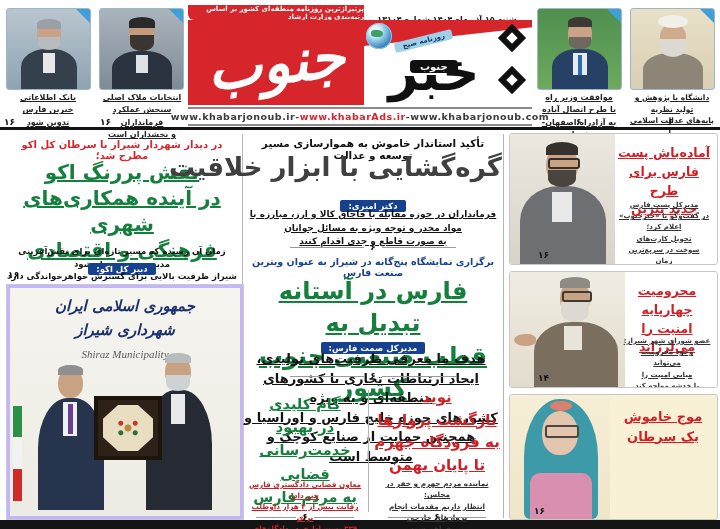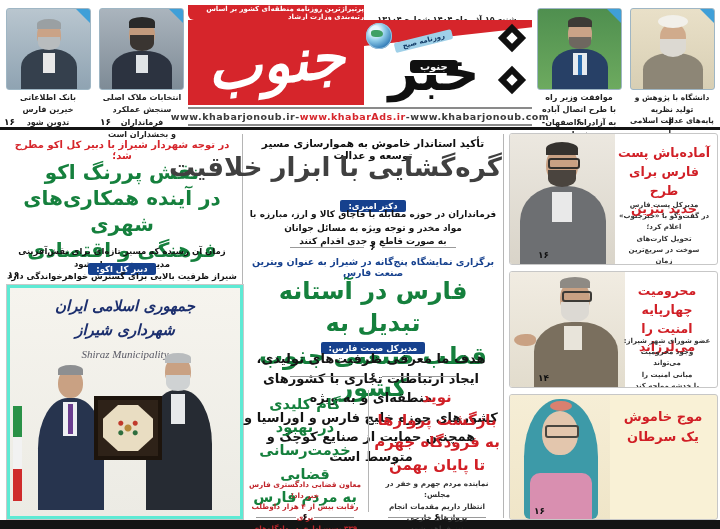--- a/index.html
+++ b/index.html
@@ -1,19 +1,19 @@
 <!DOCTYPE html>
 <html lang="fa" dir="rtl"><head>
 <meta charset="utf-8">
 <style>
   html,body{margin:0;padding:0;background:#e8e8e8;}
   #page{position:relative;width:720px;height:529px;background:#ffffff;margin:0 auto;
         font-family:"DejaVu Sans",sans-serif;overflow:hidden;direction:rtl;}
   .abs{position:absolute;}
-  .pre{white-space:pre-line;}
+  .pre{white-space:pre-line;text-decoration:underline;}
   .ctr{text-align:center;}
   
   .hphoto{position:absolute;border:1px solid #9fb6c4;border-radius:3px;overflow:hidden;}
   .hphoto .corner{position:absolute;top:0;right:0;width:0;height:0;
       border-left:14px solid transparent;border-top:14px solid #3f9fd8;}
   .cap{position:absolute;font-size:8px;font-weight:bold;color:#222;line-height:1.55;}
   .pgnum{position:absolute;font-size:9px;font-weight:bold;color:#111;}
   
   .promo{position:absolute;background:#d6252b;color:#fff;font-size:7px;font-weight:bold;
          display:flex;align-items:center;justify-content:center;border-radius:0 0 0 6px;}
@@ -60,21 +60,21 @@
   .card .hl{position:absolute;font-size:12.5px;line-height:1.5;text-align:center;}
   .card .sub{position:absolute;font-size:7px;font-weight:bold;color:#333;line-height:1.6;text-align:center;}
   
   .fig{position:absolute;}
   .fig .head{position:absolute;border-radius:50% 50% 46% 46%;}
   .fig .hair{position:absolute;border-radius:50% 50% 0 0;}
   .fig .beard{position:absolute;border-radius:0 0 50% 50%;}
   .fig .torso{position:absolute;border-radius:45% 45% 0 0;}
   .fig .shirt{position:absolute;}
   .fig .tie{position:absolute;}
-  .muni-photo{position:absolute;border:1px solid #c9c9c9;padding:3px;background:#5eead4;}
+  .muni-photo{position:absolute;border:1px solid #c9c9c9;padding:3px;background:#c4b5fd;}
   .muni-inner{position:relative;width:100%;height:100%;background:linear-gradient(#f6f4ee,#ecebe4);overflow:hidden;}
   .muni-fa{position:absolute;width:100%;text-align:center;color:#1c2f6e;font-weight:bold;font-style:italic;
            font-size:15px;line-height:1.6;}
   .muni-en{position:absolute;width:100%;text-align:center;color:#5a5a66;
            font-family:"Liberation Serif",serif;font-style:italic;font-size:11px;}
   .plaque{position:absolute;background:#2e2218;border:4px solid #1d140c;}
   .plaque .oct{position:absolute;inset:5px;background:#e9ddc2;
            clip-path:polygon(30% 0,70% 0,100% 30%,100% 70%,70% 100%,30% 100%,0 70%,0 30%);}
   .plaque .dots{position:absolute;inset:12px;
            background:radial-gradient(circle at 50% 50%,#b58a3c 0 3px,transparent 4px),
@@ -176,21 +176,21 @@
   <div class="cap ctr pre" style="left:626px;top:92px;width:92px;font-size:7.5px;">دانشگاه با پژوهش و تولید نظریه
 پایه‌های عدالت اسلامی را
 استحکام‌بخشد</div>
   <div class="pgnum" style="left:668px;top:117px;">۶</div>
 
   <div class="blackrule" style="left:0;top:127px;width:720px;height:3px;"></div>
   <div class="vdiv" style="left:242px;top:134px;height:384px;"></div>
   <div class="vdiv" style="left:503px;top:134px;height:384px;"></div>
   <div class="blackrule" style="left:0;top:520px;width:720px;height:9px;"></div>
 
-  <div class="abs ctr kicker-rd" style="left:8px;top:139px;width:228px;">در توجه شهردار شیراز با دبیر کل اکو مطرح شد؛</div>
+  <div class="abs ctr kicker-rd" style="left:8px;top:139px;width:228px;">در دیدار شهردار شیراز با سرطان کل اکو مطرح شد؛</div>
   <div class="abs ctr pre hl-bl" style="left:2px;top:152px;width:240px;font-size:20px;line-height:1.3;">نقش پررنگ اکو
 در آینده همکاری‌های شهری
 فرهنگی و اقتصادی</div>
   <div class="abs ctr subtx" style="left:4px;top:245px;width:236px;font-size:8.5px;">زمان آن رسیده که مسیر تازه‌ای برای نقش‌آفرینی مدیریت شهری باز شود</div>
   <div class="chipwrap" style="left:0;top:257px;width:244px;">
     <span class="chip">دبیر کل اکو:</span>
   </div>
   <div class="abs ctr subtx" style="left:4px;top:270px;width:236px;font-size:8.5px;">شیراز ظرفیت بالایی برای گسترش خواهرخواندگی دارد</div>
   <div class="pgnum" style="left:8px;top:270px;">۱۶</div>
 

